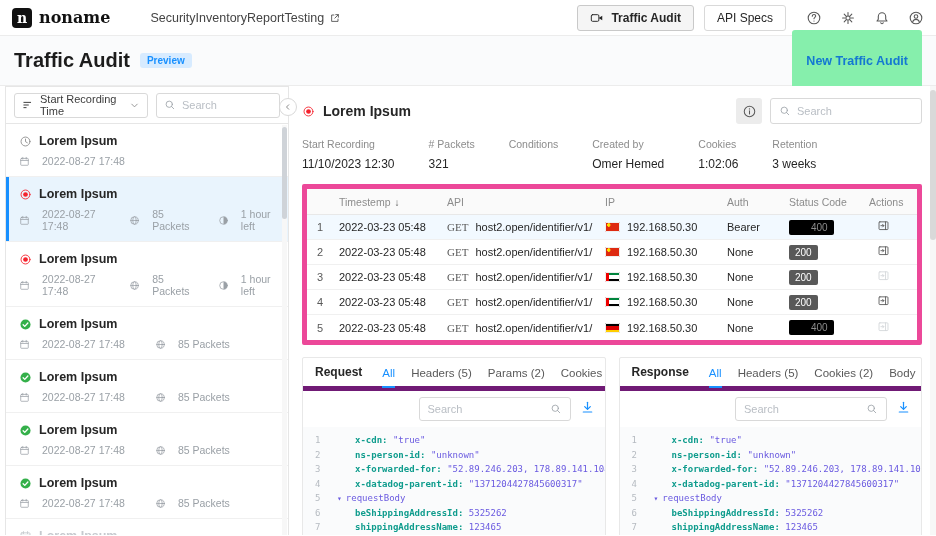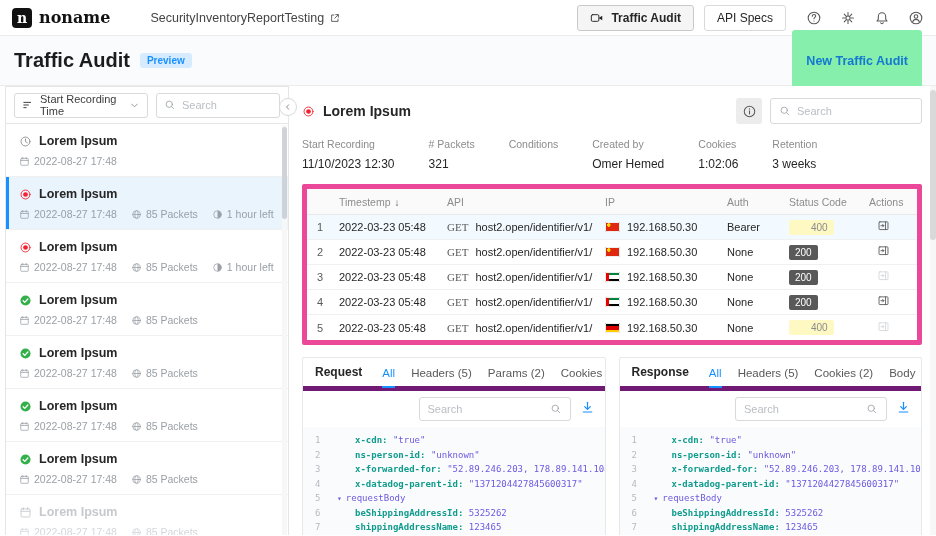--- a/index.html
+++ b/index.html
@@ -45,21 +45,21 @@
   .sort-select .chev { margin-left:auto; color:#8c8c8c; }
   .side-search { flex:1; height:25px; border:1px solid #d9d9d9; border-radius:3px;
     display:flex; align-items:center; gap:6px; padding:0 7px; color:#9aa0a6; }
   .side-search input { border:none; outline:none; width:100%; font-size:11px;
     font-family:"Liberation Sans",sans-serif; color:#262626; }
   .side-search input::placeholder { color:#b9bec4; }
   .side-item { padding:10px 14px 9px 13px; border-bottom:1px solid #f0f0f0; cursor:pointer; position:relative; }
   .side-item.selected { background:#e9f4fd; box-shadow:inset 3px 0 0 #1890ff; }
   .si-title-row { display:flex; align-items:center; gap:7px; }
   .si-title { font-size:12.5px; font-weight:bold; color:#262626; }
-  .si-meta-row { display:flex; align-items:center; gap:4px; margin-top:7px; font-size:10.5px; color:#9aa0a6; }
+  .si-meta-row { display:flex; align-items:center; gap:12px; margin-top:7px; font-size:10.5px; color:#9aa0a6; }
   .si-meta-row .gap { width:6px; }
   .side-item.disabled .si-title { color:#c6cacf; }
   .side-item.disabled .si-meta-row { color:#d4d7db; }
   .side-item.disabled .si-status { color:#c6cacf !important; }
   .si-status.pending { color:#8c8c8c; }
   .si-status.recording { color:#f5222d; }
   .side-scroll { position:absolute; top:38px; right:1px; width:5px; bottom:0; background:#f7f7f7; }
   .side-scroll .thumb { position:absolute; top:2px; left:0; width:5px; height:92px; background:#cfd3d8; border-radius:3px; }
   .collapse-btn { position:absolute; left:279px; top:12px; width:18px; height:18px; border-radius:50%;
     background:#fff; border:1px solid #d9d9d9; z-index:5; display:flex; align-items:center; justify-content:center;
@@ -97,21 +97,21 @@
   .tc.num { padding-left:10px; color:#595959; }
   .sort-arrow { font-size:10px; margin-left:4px; color:#595959; }
   .api-cell .m { color:#595959; margin-right:7px;font-family:Liberation Serif, serif; }
   .ip-cell { display:flex; align-items:center; gap:7px; }
   .flag { width:15px; height:10px; flex:none; border-radius:1px; box-shadow:0 0 0 1px #eee inset; }
   .flag.cn { background:#de2910 radial-gradient(circle at 25% 30%, #ffde00 0 1.5px, transparent 2px); }
   .flag.ae { background-image:linear-gradient(to right,#e00 26%,transparent 26%),
     linear-gradient(to bottom,#00843d 33%,#fff 33% 66%,#000 66%); }
   .flag.de { background-image:linear-gradient(to bottom,#000 33%,#dd0000 33% 66%,#ffce00 66%); }
   .badge { display:inline-block; font-size:10px; padding:2px 6px; border-radius:2px; }
-  .badge.light { background:#fef9c3; color:#8c8c8c;padding-left:22px; }
+  .badge.light { background:#000000; color:#8c8c8c;padding-left:22px; }
   .badge.dark { background:#595959; color:#fff; }
   .act-btn { background:none; border:none; color:#595959; cursor:pointer; padding:0 0 0 8px; }
   .act-btn.off { color:#d3d6da; cursor:default; }
 
   
   .panels { display:flex; gap:13px; margin-top:12px; height:188px; }
   .panel { flex:1; border:1px solid #e8e8e8; border-radius:2px; background:#fff;
     display:flex; flex-direction:column; overflow:hidden; }
   .panel-tabs { display:flex; align-items:center; padding:0 12px; height:33px;
     border-bottom:5px solid #701a75; flex:none; }

